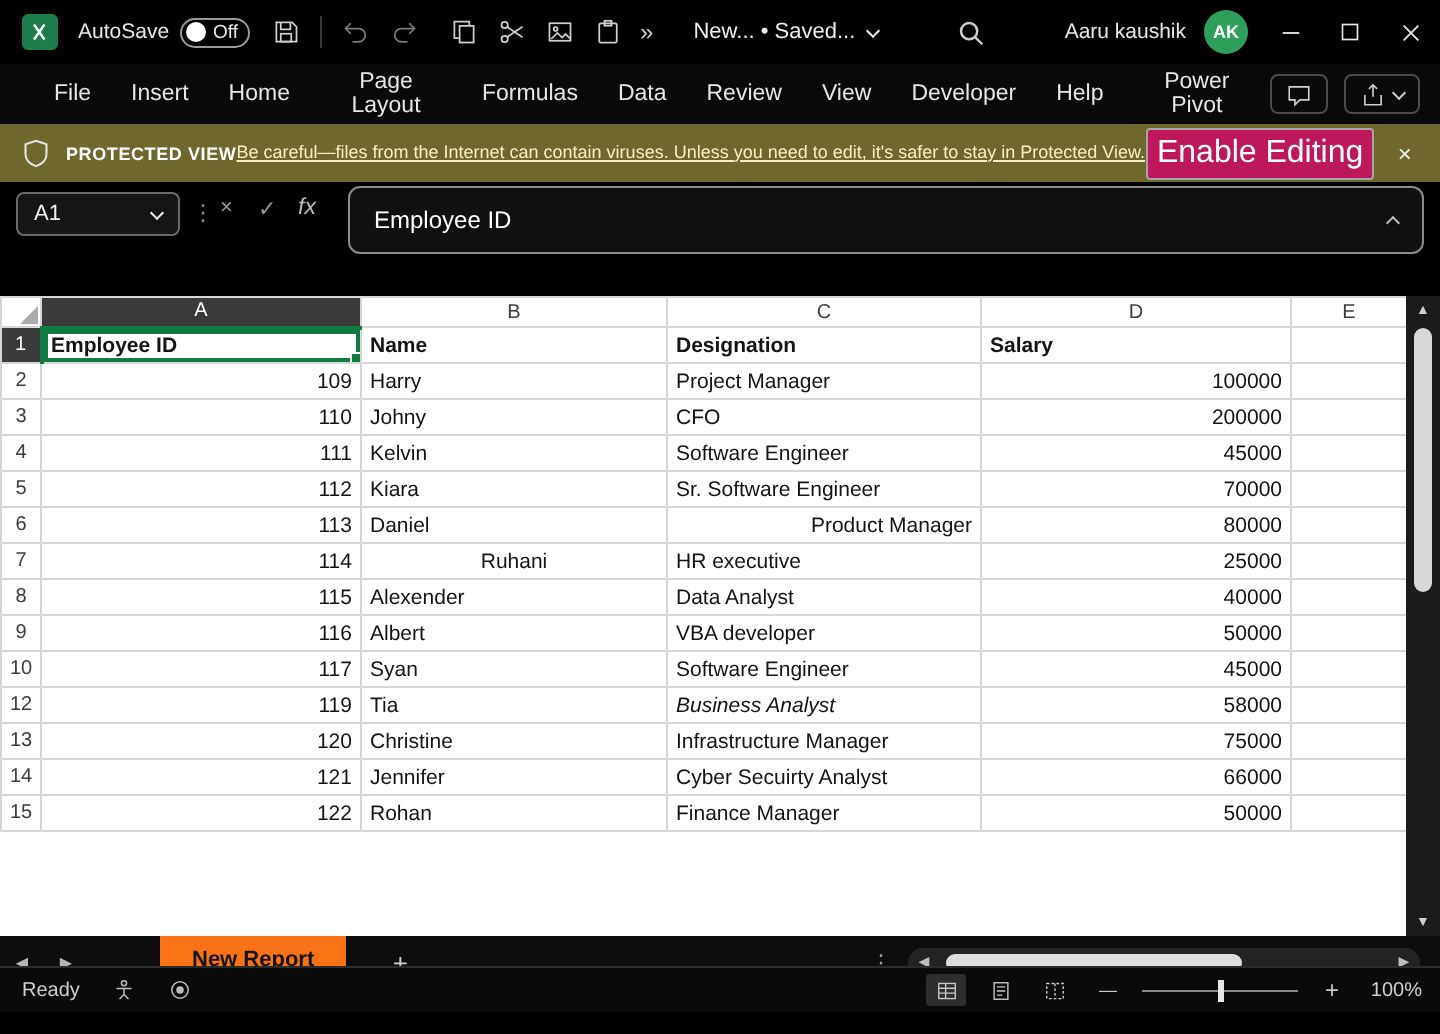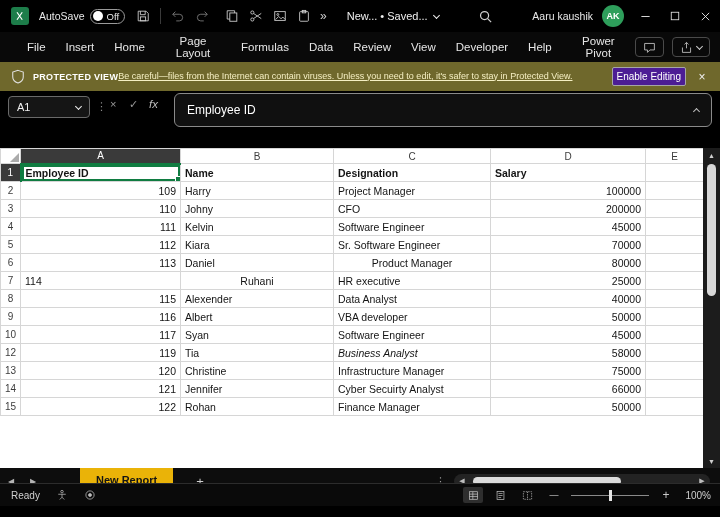--- a/index.html
+++ b/index.html
@@ -34,21 +34,21 @@
   .menu-items{display:flex;align-items:center;height:100%;padding-left:17px}
   .mitem{font-size:11.5px;color:#e6e6e6;padding:0 10px;height:100%}
   .menu-right{margin-left:auto;display:flex;align-items:center;gap:8px;padding-right:10px}
   .mrbtn{display:flex;align-items:center;gap:4px;border:1px solid #4a4a4a;border-radius:4px;height:20px;padding:0 7px;color:#cfcfcf}
 
   
   .banner{position:absolute;top:62px;left:0;right:0;height:29px;background:#6f682c;display:flex;align-items:center}
   .shield{margin-left:11px;flex:none;color:#e3e3e3}
   .pv-label{margin-left:8px;font-size:9px;font-weight:bold;color:#fff;letter-spacing:.3px;white-space:nowrap}
   .pv-msg{width:468px;font-size:9px;line-height:1.3;color:#f5efc3;text-decoration:underline}
-  .pv-btn{margin-left:auto;background:#4c1d95;border:1px solid #a6a6a6;border-radius:2px;color:#fff;font-size:10px;padding:3px 4px;white-space:nowrap}
+  .pv-btn{margin-left:auto;background:#be185d;border:1px solid #a6a6a6;border-radius:2px;color:#fff;font-size:16px;padding:3px 4px;white-space:nowrap}
   .pv-close{width:24px;color:#f0f0f0;font-size:12px;margin:0 6px 0 4px}
 
   
   .fbar{position:absolute;top:91px;left:0;right:0;height:57px;background:#000}
   .namebox{position:absolute;left:8px;top:5px;width:82px;height:22px;border:1px solid #6a6a6a;border-radius:4px;background:#151515;display:flex;align-items:center;justify-content:space-between;padding:0 8px;font-size:11px;color:#f0f0f0}
   .fdots{position:absolute;left:96px;top:9px;color:#8a8a8a;font-size:11px}
   .fbtn{position:absolute;top:7px;color:#9a9a9a;font-size:11px}
   .fbtn.fx{font-style:italic;color:#bdbdbd;font-size:11.5px}
   .fcontent{position:absolute;left:174px;right:8px;top:2px;height:34px;border:1px solid #8a8a8a;border-radius:6px;background:#101010;display:flex;align-items:center;padding:0 12px;font-size:12px;color:#fff}
   .fcollapse{margin-left:auto;color:#bdbdbd}
@@ -71,21 +71,21 @@
 
   
   .vscroll{position:absolute;top:148px;left:703px;width:17px;height:320px;background:#1c1c1c;display:flex;flex-direction:column;align-items:center}
   .vs-arrow{color:#cfcfcf;height:14px;display:flex;align-items:center;justify-content:center}
   .vs-thumb{width:9px;height:132px;border-radius:5px;background:#d8d8d8;margin-top:2px}
   .vs-bottom{margin-top:auto}
 
   
   .tabs{position:absolute;top:468px;left:0;right:0;height:26px;background:#0d0d0d;display:flex;align-items:center}
   .tnav{color:#b5b5b5;font-size:8px;width:22px;height:100%;display:flex;align-items:center;justify-content:center}
-  .tab{height:100%;display:flex;align-items:center;padding:0 16px;margin-left:36px;background:#eab308;color:#141414;font-size:11px;font-weight:bold;border-bottom:3px solid #21a366}
+  .tab{height:100%;display:flex;align-items:center;padding:0 16px;margin-left:36px;background:#f97316;color:#141414;font-size:11px;font-weight:bold;border-bottom:3px solid #21a366}
   .addsheet{color:#cfcfcf;font-size:13px;width:26px;margin-left:14px;text-align:center}
   .tab-overflow{color:#9a9a9a;font-size:11px;margin-left:auto;padding:0 8px}
   .hscroll{display:flex;align-items:center;width:256px;height:15px;background:#232323;border-radius:8px;margin-right:10px;padding:0 3px}
   .hs-arrow{color:#bdbdbd;font-size:7px;width:10px;text-align:center}
   .hthumb{height:9px;width:148px;border-radius:5px;background:#dcdcdc;margin-left:6px}
 
   
   .status{position:absolute;top:483px;left:0;right:0;height:23px;background:#0a0a0a;border-top:1px solid #2c2c2c;display:flex;align-items:center;font-size:10px;color:#cfcfcf}
   .st-ready{margin-left:11px}
   .st-icon{margin-left:16px;color:#bdbdbd;display:flex;align-items:center}
@@ -311,27 +311,27 @@
             <td class="shade" style="text-align: right;">112</td>
             <td class="shade" style="text-align: left;">Kiara</td>
             <td class="shade" style="text-align: left;">Sr. Software Engineer</td>
             <td class="shade" style="text-align: right;">70000</td>
             <td class="" style="text-align: left;"></td>
           </tr>
           <tr>
             <th class="rowhdr">6</th>
             <td class="shade" style="text-align: right;">113</td>
             <td class="shade" style="text-align: left;">Daniel</td>
-            <td class="shade" style="text-align: center;">Product Manager</td>
+            <td class="shade" style="text-align: right;">Product Manager</td>
             <td class="shade" style="text-align: right;">80000</td>
             <td class="" style="text-align: left;"></td>
           </tr>
           <tr>
             <th class="rowhdr">7</th>
-            <td class="shade" style=" margin-top: 36px;">114</td>
+            <td class="shade" style="text-align: right; margin-top: 36px;">114</td>
             <td class="shade" style="text-align: center;">Ruhani</td>
             <td class="shade" style="text-align: left;">HR executive</td>
             <td class="shade" style="text-align: right;">25000</td>
             <td class="" style="text-align: left;"></td>
           </tr>
           <tr>
             <th class="rowhdr">8</th>
             <td class="shade" style="text-align: right; margin-left: 36px;">115</td>
             <td class="shade" style="text-align: left;">Alexender</td>
             <td class="shade" style="text-align: left;">Data Analyst</td>

